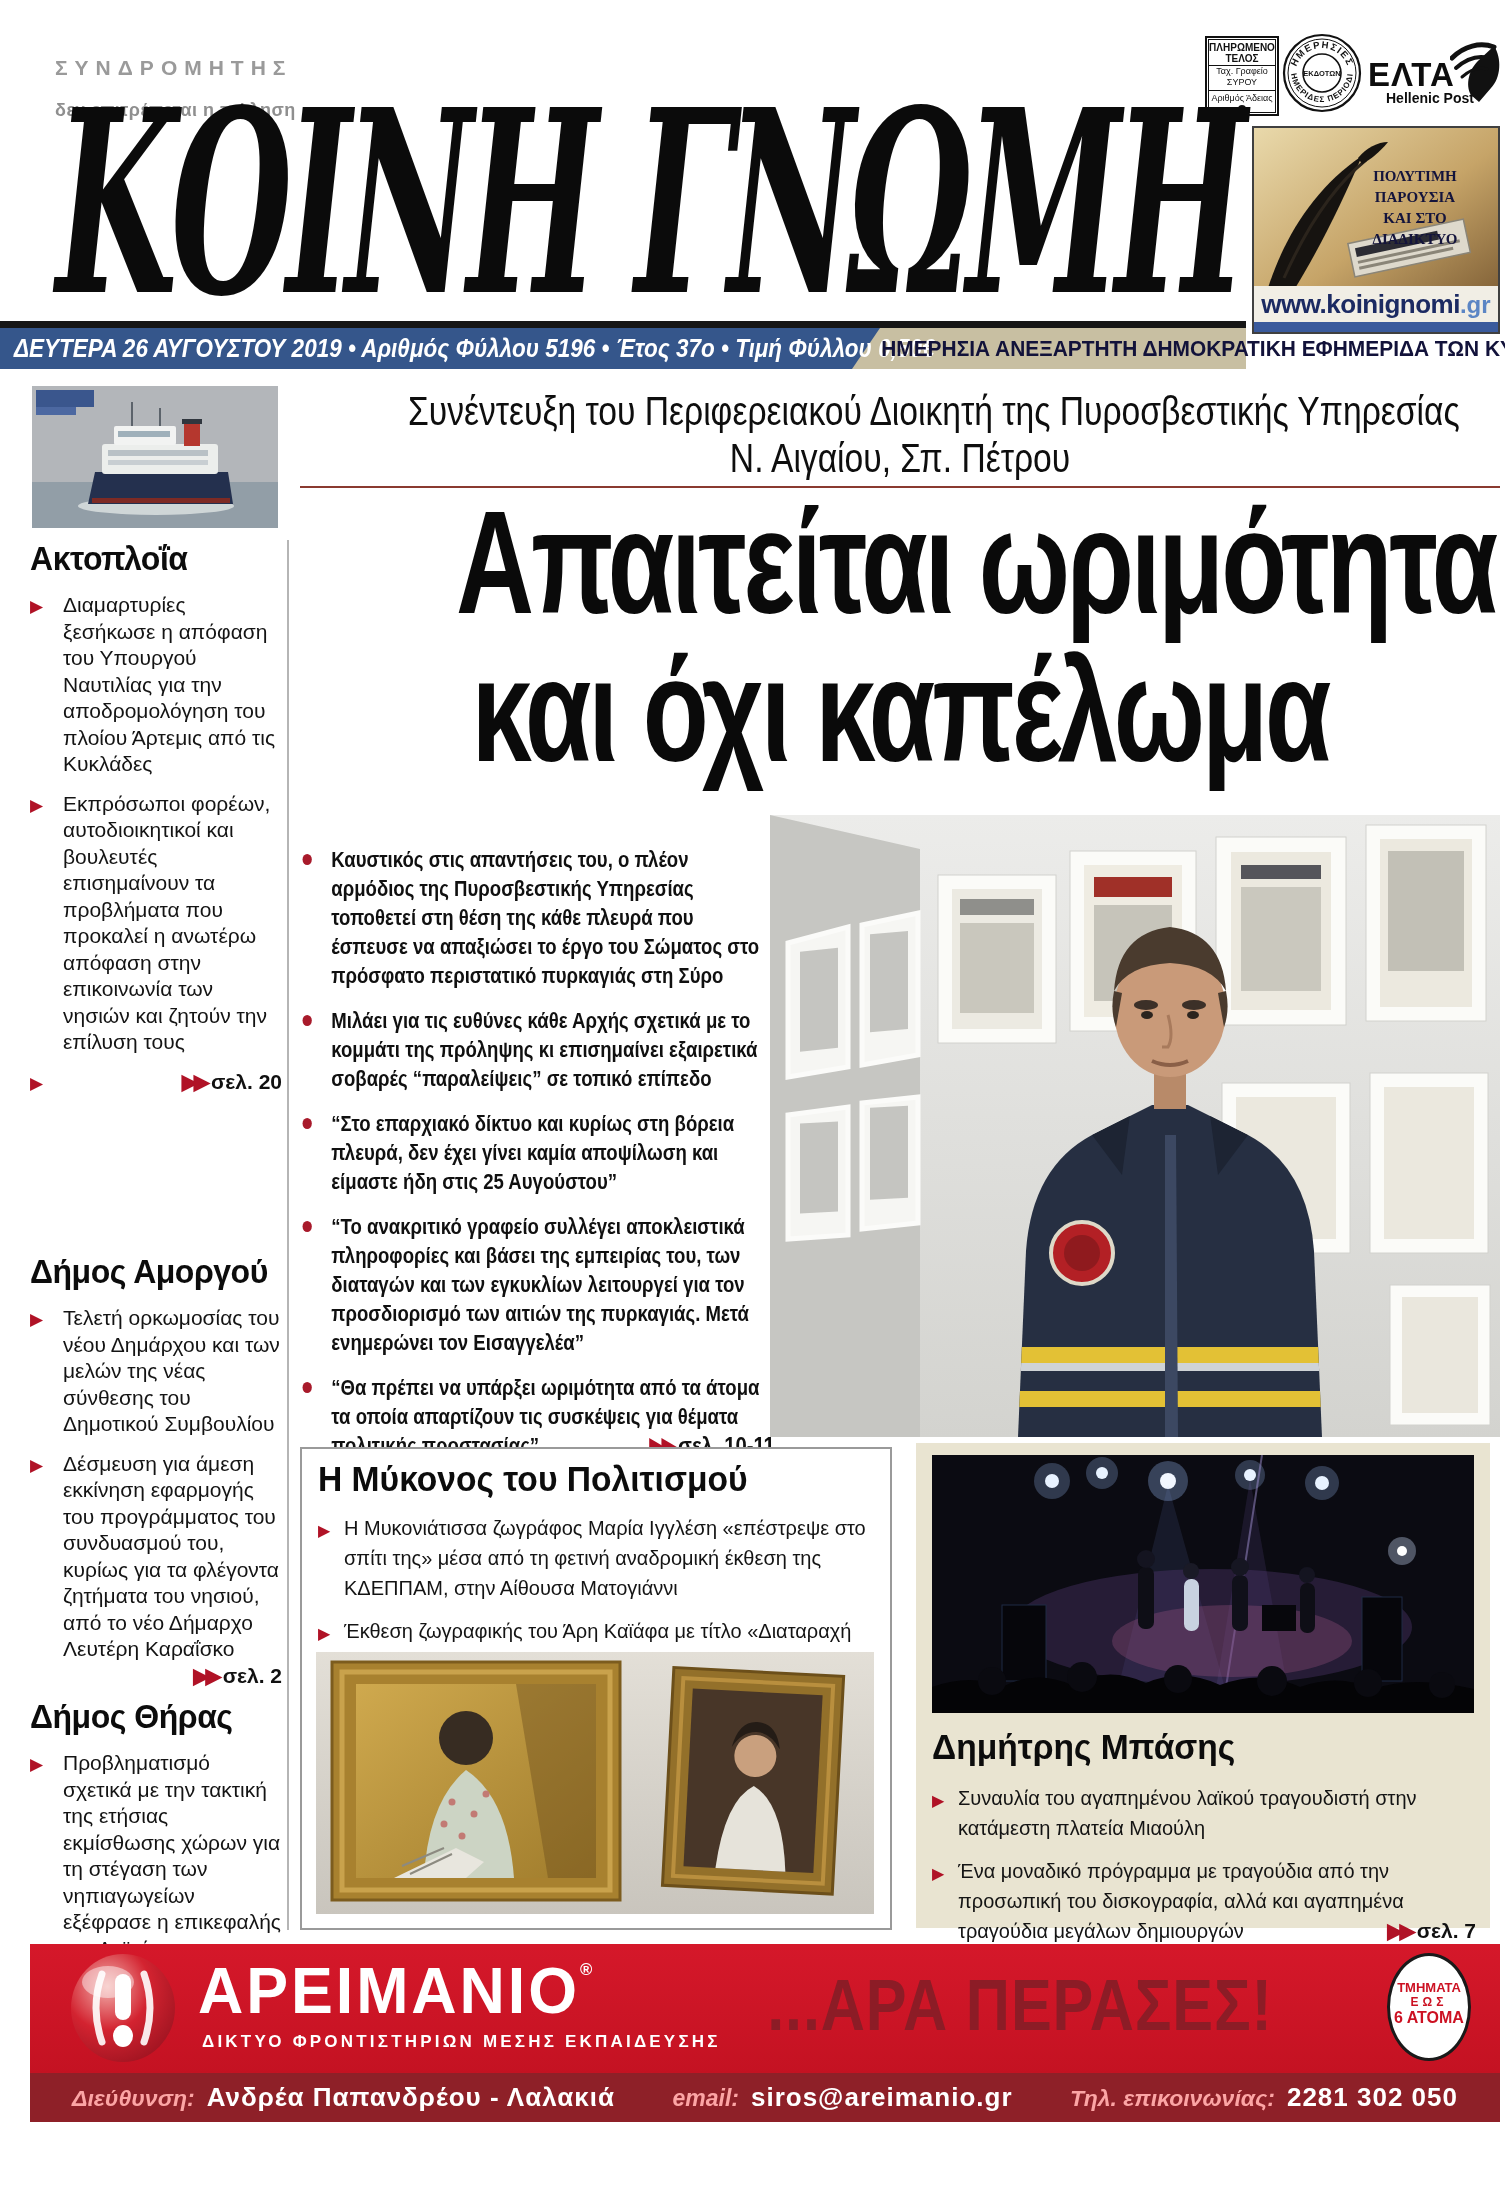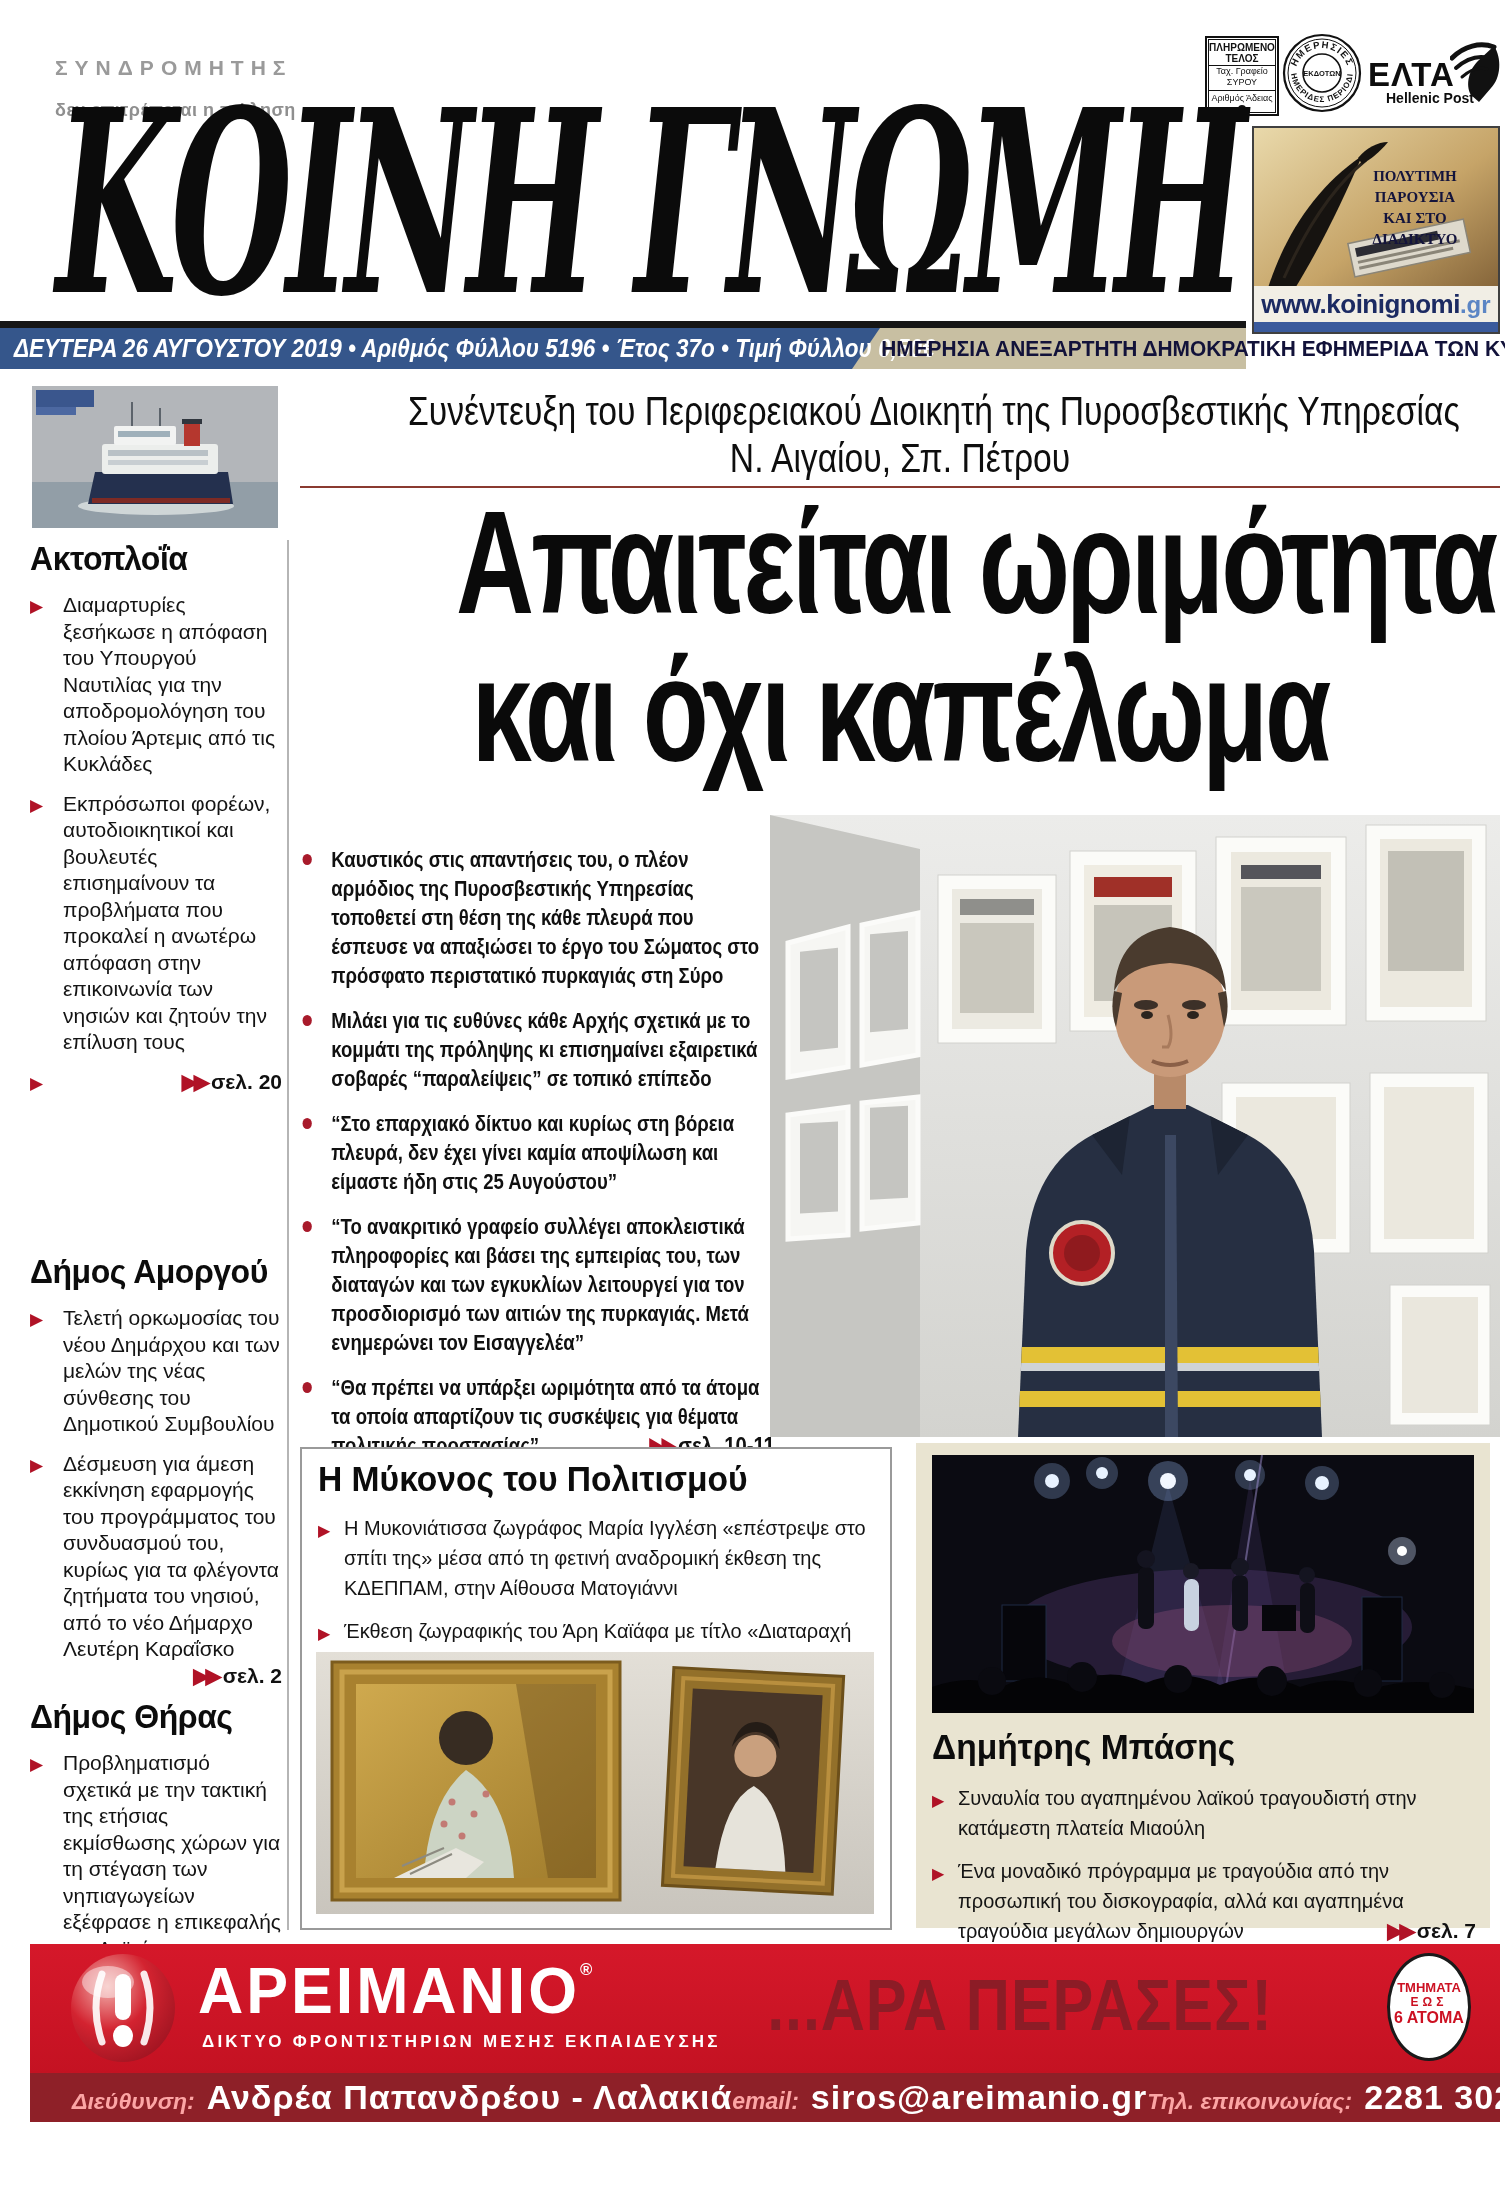--- a/index.html
+++ b/index.html
@@ -111,21 +111,21 @@
               white-space:nowrap;}
   .ad .badge{position:absolute;left:1357px;top:9px;width:84px;height:108px;background:#fff;border:3px solid #1a1a1a;
              border-radius:50%;box-sizing:border-box;text-align:center;color:#cc1122;font-weight:bold;}
   .ad .badge .b1{font-size:13px;margin-top:24px;}
   .ad .badge .b2{font-size:12px;letter-spacing:4px;}
   .ad .badge .b3{font-size:16px;}
   .ad .bar{position:absolute;left:0;top:129px;width:100%;height:49px;background:#8e2028;
            display:flex;align-items:center;justify-content:space-between;padding:0 42px;box-sizing:border-box;}
   .ad .bar .grp{white-space:nowrap;}
   .ad .bar .lbl{font-style:italic;font-size:23px;color:#fca5a5;font-weight:bold;margin-right:12px;}
-  .ad .bar .val{font-size:34px;font-weight:bold;color:#fff;letter-spacing:1px;}
+  .ad .bar .val{font-size:26px;font-weight:bold;color:#fff;letter-spacing:1px;}
 </style>
 </head>
 <body>
 
 <div class="page">
 
   <div class="abs subscriber">
     <div class="l1">ΣΥΝΔΡΟΜΗΤΗΣ</div>
     <div class="l2">δεν επιτρέπεται η πώληση</div>
   </div>

